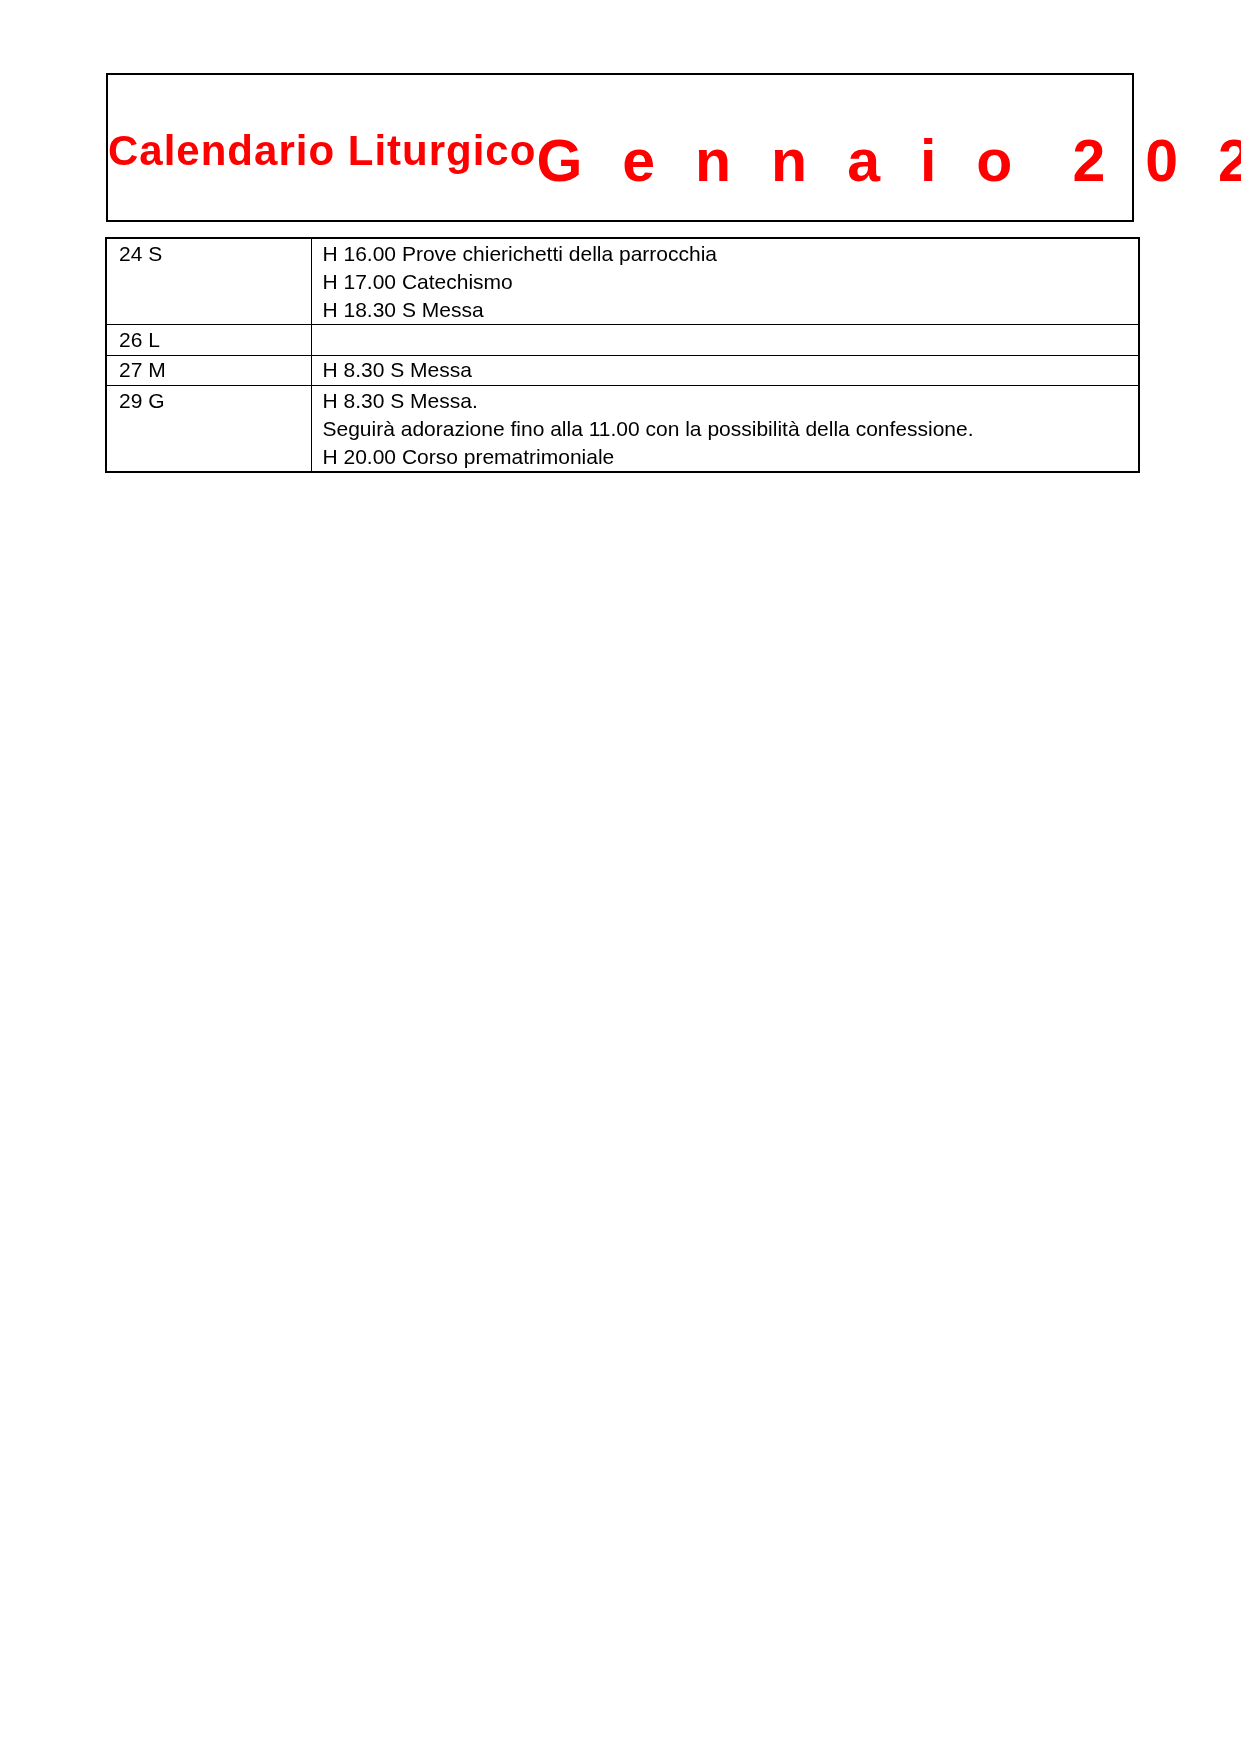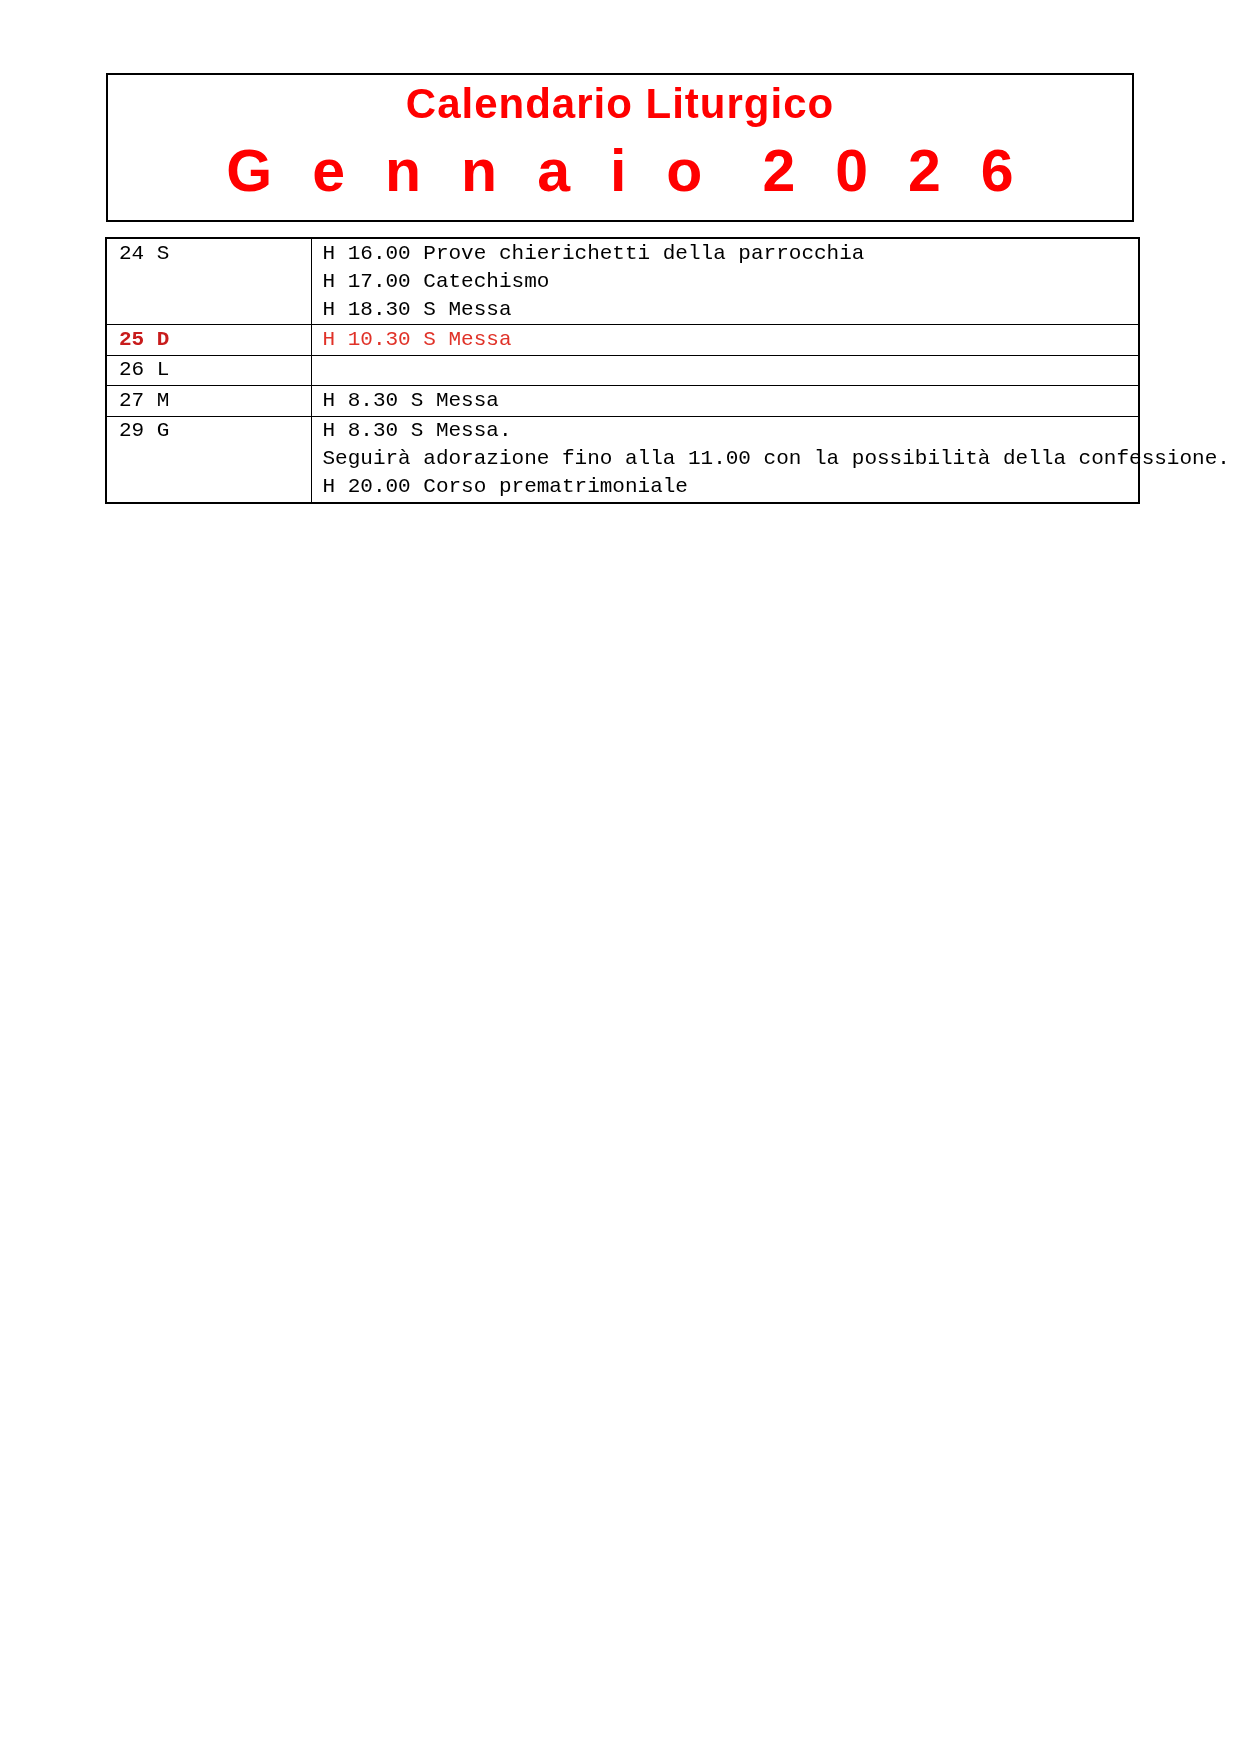--- a/index.html
+++ b/index.html
@@ -24,21 +24,21 @@
   
   .header-box {
     position: absolute;
     left: 106px;
     top: 73px;
     width: 1028px;
     height: 149px;
     border: 2px solid #000000;
     box-sizing: border-box;
     display: flex;
-    flex-direction: column;
+    flex-direction: row;
     align-items: center;
     padding-top: 6px;
   }
   .header-title {
     font-size: 42px;
     font-weight: bold;
     letter-spacing: 1px;
     color: var(--title-red, #ff0000);
     line-height: 46px;
     white-space: nowrap;
@@ -69,21 +69,20 @@
     table-layout: fixed;
     border: 2.5px solid #000000;
     font-size: 21px;
   }
   .cal-table td {
     border: 1.5px solid #000000;
     vertical-align: top;
     padding: 0;
     height: 28.5px; 
     line-height: 28px;
-    font-family: Liberation Mono, monospace;
   }
   td.day-cell {
     padding: 0.5px 4px 0.5px 12px;
     white-space: nowrap;
   }
   td.events-cell {
     padding: 0.5px 6px 0.5px 11px;
   }
   .event-line {
     line-height: 28px;
@@ -120,28 +119,20 @@
         <tr>
     <td class="day-cell">
       <span class="day-label">24 S</span>
     </td>
     <td class="events-cell">
             <div class="event-line">H 16.00 Prove chierichetti della parrocchia</div>
             <div class="event-line">H 17.00 Catechismo</div>
             <div class="event-line">H 18.30 S Messa</div>
           </td>
   </tr>
-        <tr class="hl">
-    <td class="day-cell">
-      <span class="day-label">25 D</span>
-    </td>
-    <td class="events-cell">
-            <div class="event-line">H 10.30 S Messa</div>
-          </td>
-  </tr>
         <tr>
     <td class="day-cell">
       <span class="day-label">26 L</span>
     </td>
     <td class="events-cell"></td>
   </tr>
         <tr>
     <td class="day-cell">
       <span class="day-label">27 M</span>
     </td>

